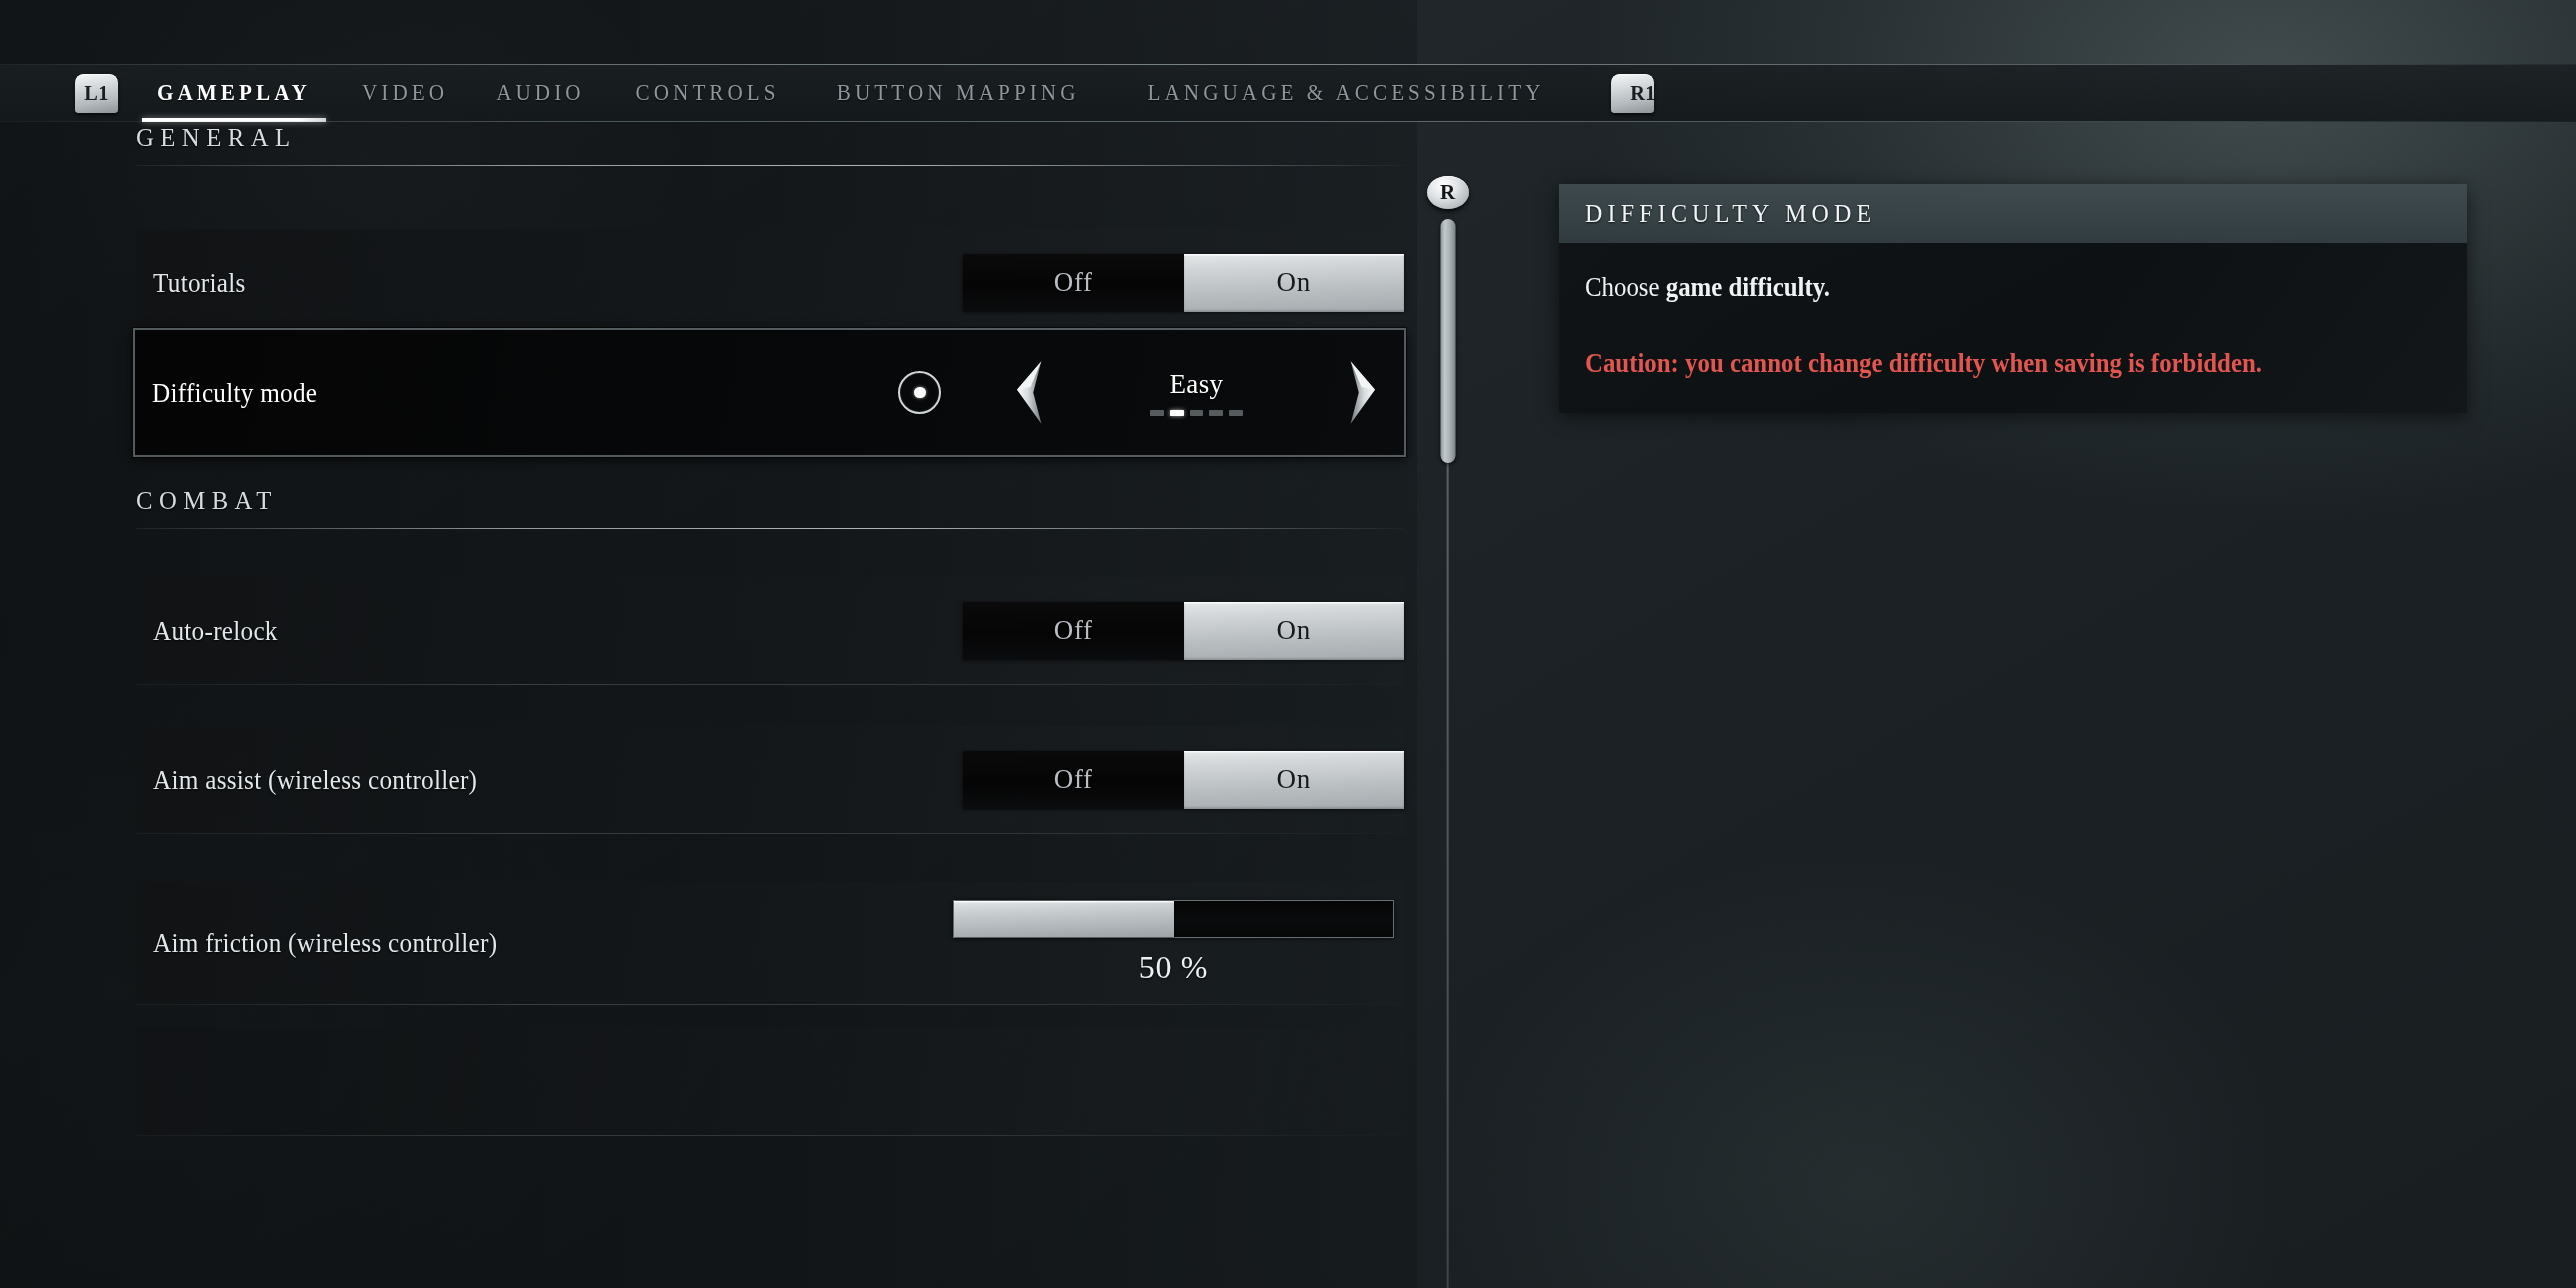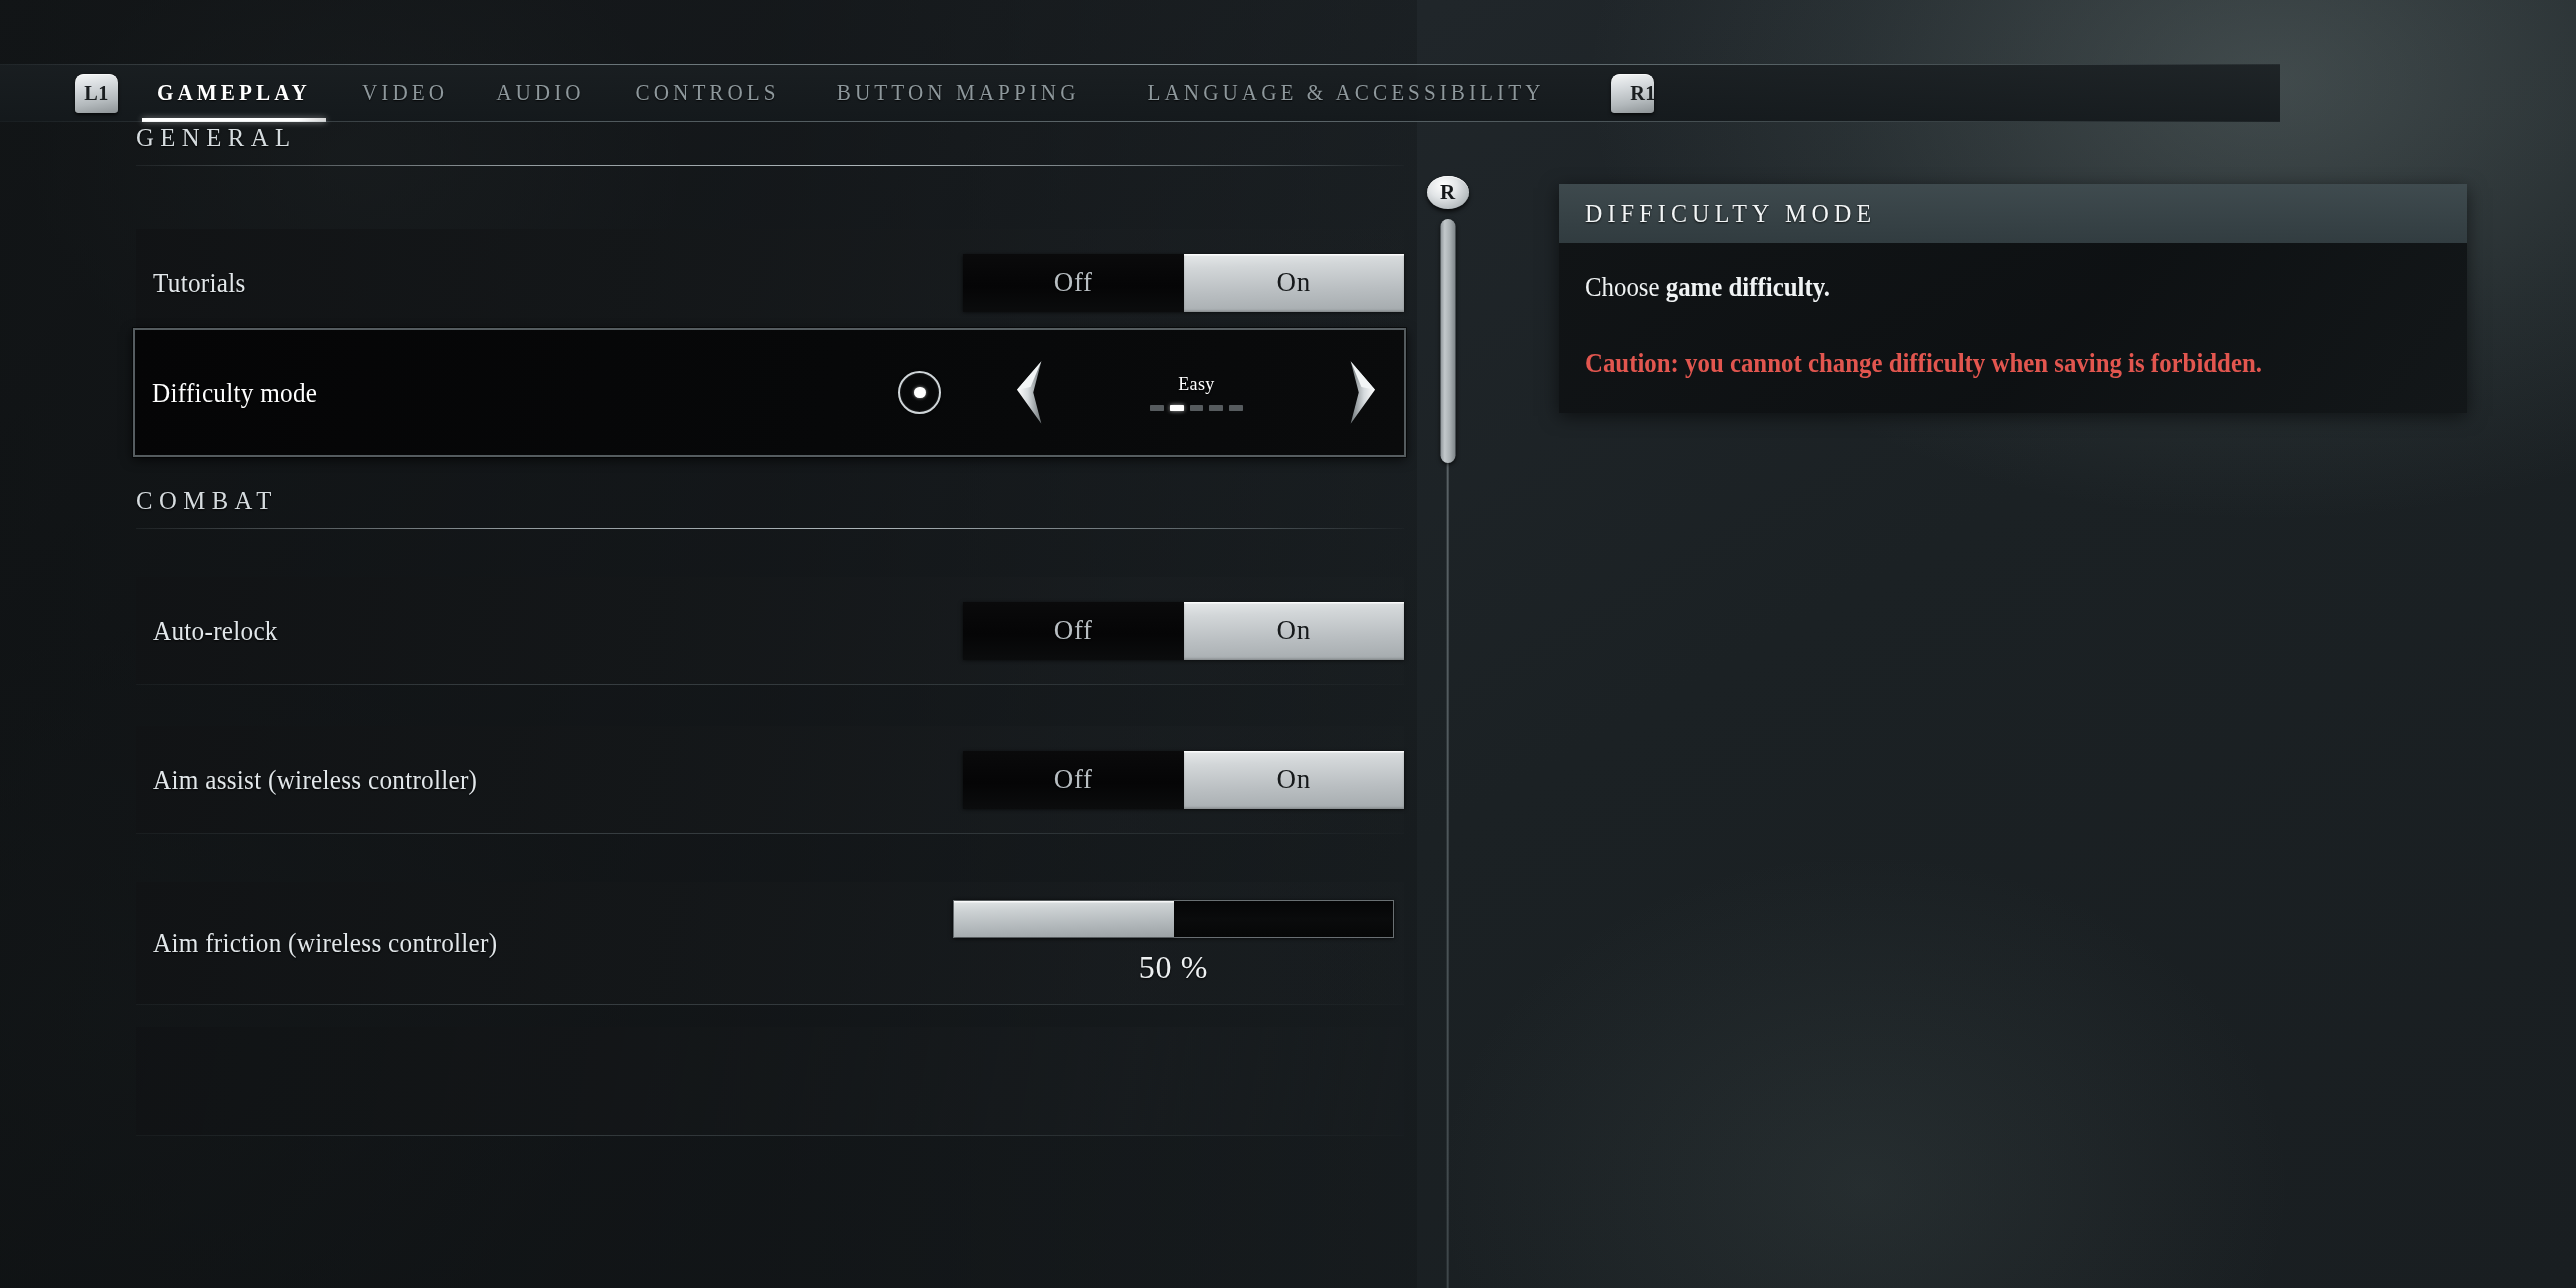--- a/index.html
+++ b/index.html
@@ -21,21 +21,21 @@
       radial-gradient(ellipse 746px 542px at 115px 1017px, rgba(90,108,108,0.10) 0%, rgba(0,0,0,0) 70%),
       linear-gradient(150deg, #262c30 0%, #20262a 30%, #1b2124 60%, #191e21 100%);
   }
   #bg-dark-left {
     position:absolute; left:0; top:0; width:1417px; height:1288px;
     background:linear-gradient(90deg, rgba(10,12,13,0.72) 0%, rgba(12,14,16,0.62) 55%, rgba(14,17,19,0.30) 100%);
   }
 
   
   #tabbar {
-    position:absolute; left:0; top:64px; width:2280px; height:58px;
+    position:absolute; left:0; top:64px; width:2576px; height:58px;
     background:linear-gradient(180deg, rgba(26,31,34,0.88) 0%, rgba(20,25,28,0.92) 100%);
   }
   #tabbar::before {
     content:""; position:absolute; left:0; top:0; width:100%; height:1.4px;
     background:linear-gradient(90deg, rgba(150,165,170,0.05) 0%, rgba(165,180,185,0.55) 22%, rgba(175,190,195,0.65) 50%, rgba(150,168,172,0.45) 80%, rgba(120,135,140,0.08) 100%);
   }
   #tabbar::after {
     content:""; position:absolute; left:0; bottom:0; width:100%; height:1.4px;
     background:linear-gradient(90deg, rgba(140,155,160,0.04) 0%, rgba(160,175,180,0.42) 25%, rgba(165,180,185,0.50) 55%, rgba(130,148,152,0.32) 85%, rgba(110,125,130,0.05) 100%);
   }
@@ -146,21 +146,21 @@
     box-shadow:0 0 3.4px rgba(255,255,255,0.6);
   }
   .chev {
     width:45px; height:65px; flex:none; position:relative;
   }
   .chev svg { display:block; width:100%; height:100%; }
   .stepper-mid {
     flex:1; display:flex; flex-direction:column; align-items:center; gap:9.5px;
   }
   .stepper-value {
-    font-size:18px; color:#ffffff; letter-spacing:0.3px;
+    font-size:27px; color:#ffffff; letter-spacing:0.3px;
     text-shadow:0 1.4px 2px rgba(0,0,0,0.9);
   }
   .dots { display:flex; gap:6.1px; }
   .dots i {
     display:block; width:13.6px; height:6.1px; background:#565b5e; border-radius:0.7px;
   }
   .dots i.on { background:#ffffff; box-shadow:0 0 4.1px rgba(255,255,255,0.65); }
 
   
   .slider-wrap {

